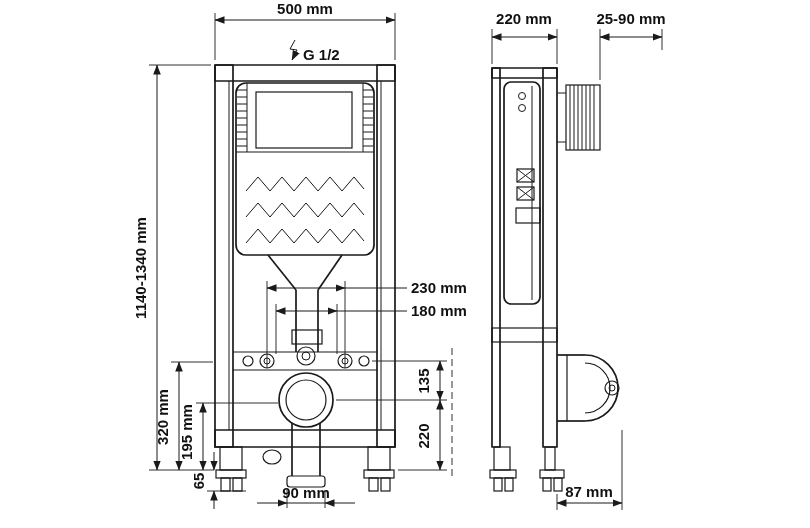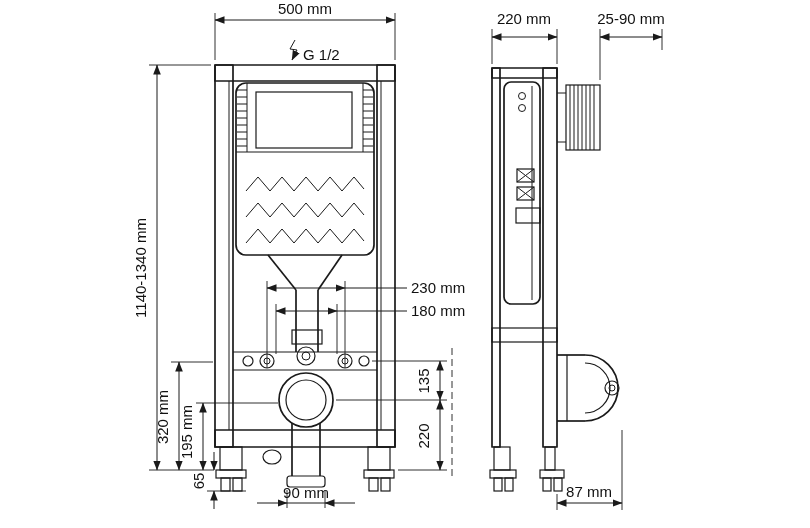--- a/index.html
+++ b/index.html
@@ -1,16 +1,16 @@
 <!DOCTYPE html>
 <html><head>
 <meta charset="utf-8">
 <style>
   html,body{margin:0;padding:0;background:#ffffff;}
-  .page{position:relative;width:810px;height:528px;background:#ffffff;overflow:hidden;}
+  .page{position:relative;width:810px;height:528px;background:#ffffff;overflow:hidden;font-weight:bold;}
   svg{display:block;}
   .ol{fill:none;stroke:#1a1a1a;stroke-width:1.7;stroke-linejoin:round;}
   .md{fill:none;stroke:#1a1a1a;stroke-width:1.2;}
   .th{fill:none;stroke:#1a1a1a;stroke-width:1;}
   .dim{fill:none;stroke:#1a1a1a;stroke-width:1;}
   .ext{fill:none;stroke:#1a1a1a;stroke-width:0.9;}
   .dash{stroke-dasharray:7 4;}
   .lbl{font-family:"Liberation Sans",sans-serif;font-size:15px;fill:#111111;}
 </style>
 </head>

